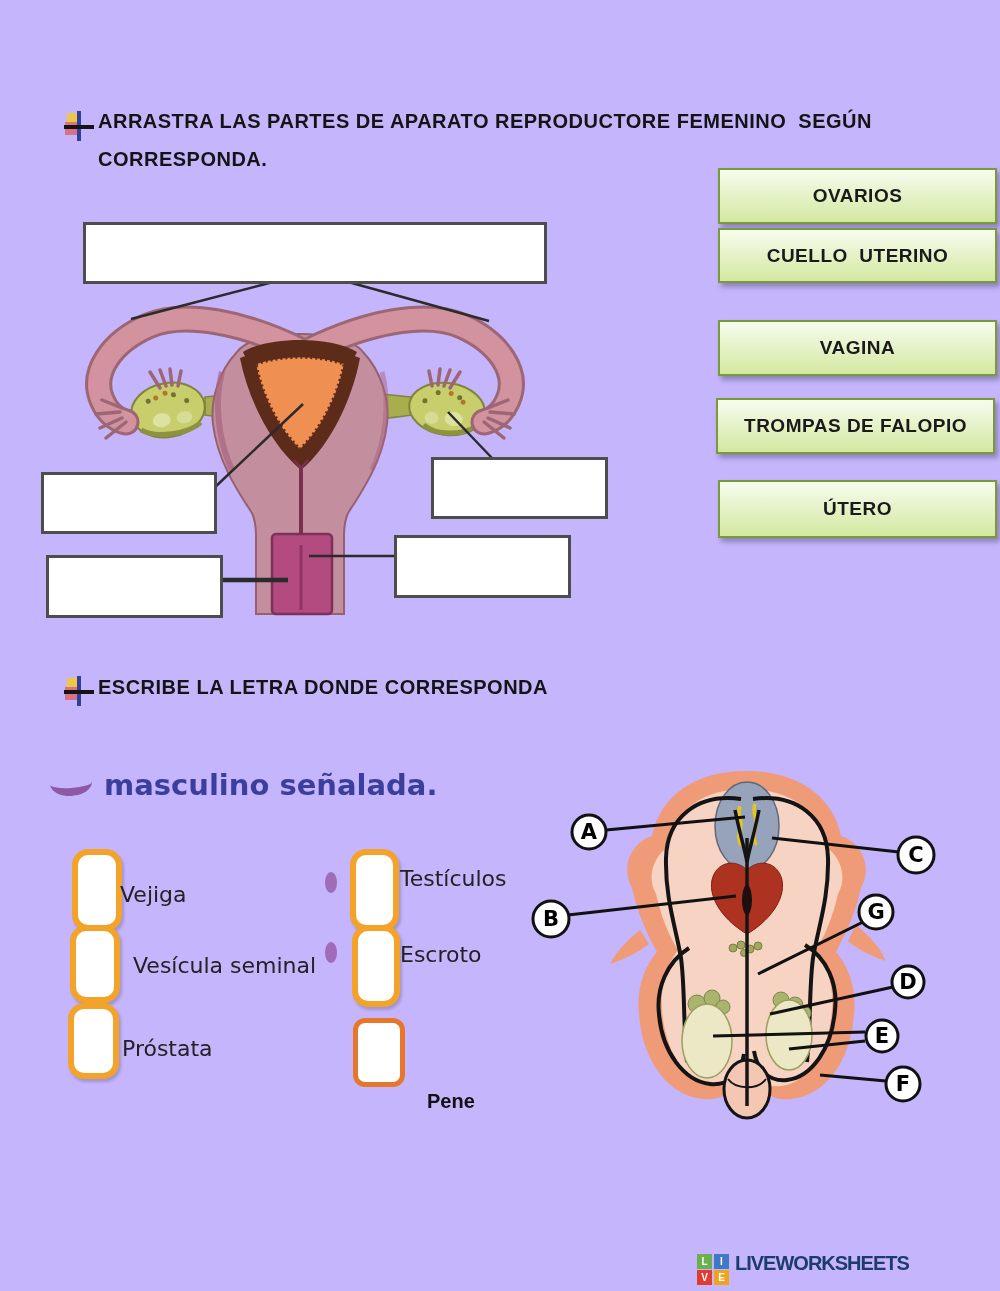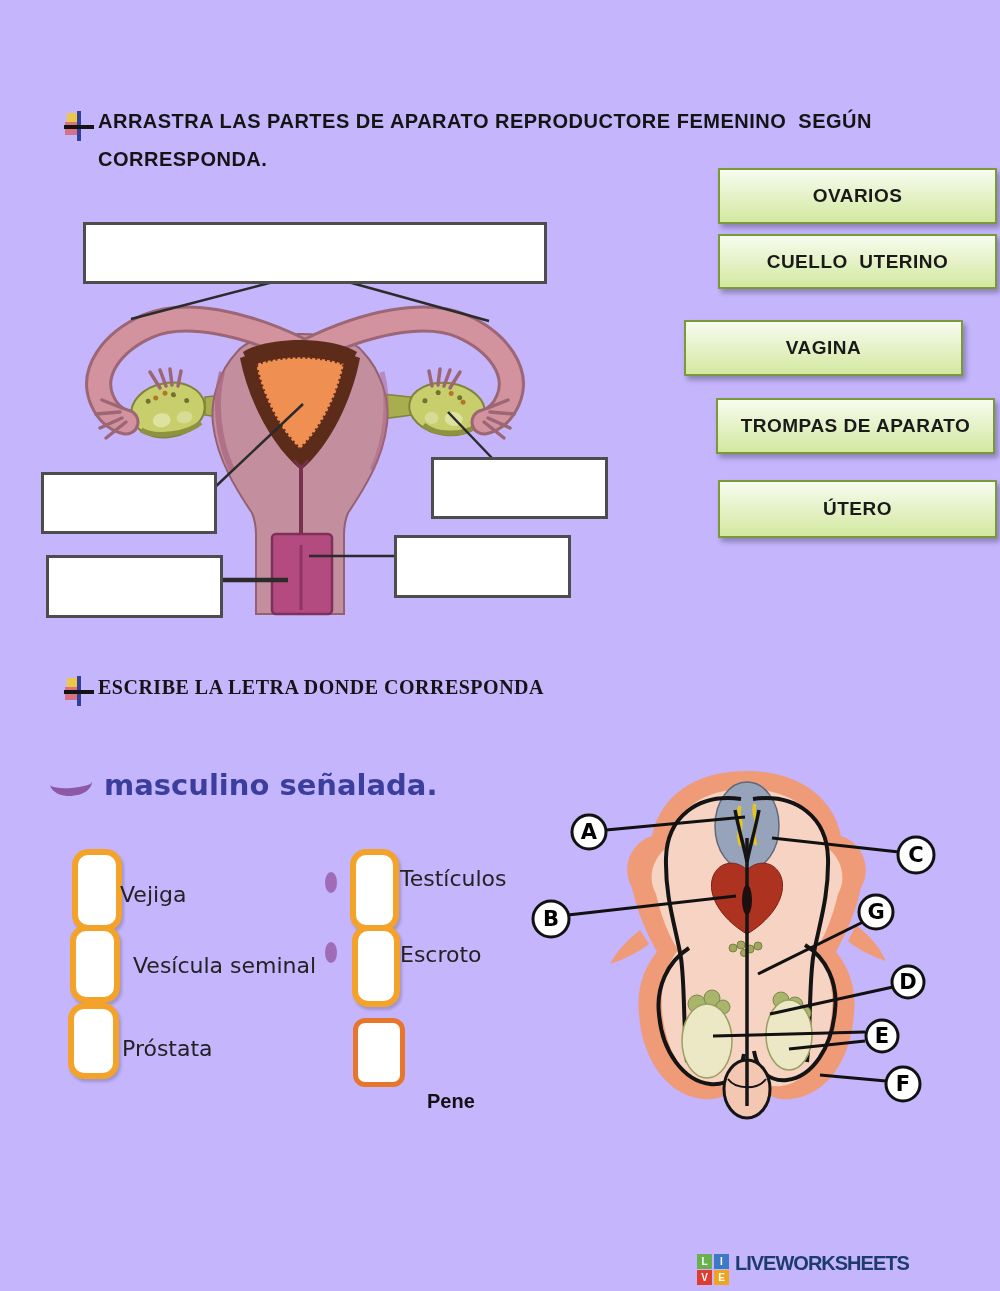--- a/index.html
+++ b/index.html
@@ -48,23 +48,23 @@
   <div class="crossicon" style="left:64px;top:111px;">
     <div class="sq-y"></div>
       <div class="sq-r"></div>
       <div class="vbar"></div>
       <div class="hbar"></div>
   </div>
   <div class="heading" style="left:98px;top:110px;">ARRASTRA LAS PARTES DE APARATO REPRODUCTORE FEMENINO  SEGÚN</div>
   <div class="heading" style="left:98px;top:148px;">CORRESPONDA.</div>
 
   <div class="greenbtn" style="left:678px;top:168px;">OVARIOS</div>
-  <div class="greenbtn" style="left:678px;top:234px;height:51px;">CUELLO  UTERINO</div>
-  <div class="greenbtn" style="left:644px;top:320px;">VAGINA</div>
-  <div class="greenbtn" style="left:676px;top:398px;">TROMPAS DE APARATO</div>
+  <div class="greenbtn" style="left:678px;top:228px;height:51px;">CUELLO  UTERINO</div>
+  <div class="greenbtn" style="left:678px;top:320px;">VAGINA</div>
+  <div class="greenbtn" style="left:676px;top:398px;">TROMPAS DE FALOPIO</div>
   <div class="greenbtn" style="left:678px;top:480px;height:54px;">ÚTERO</div>
 
   <svg class="abs" style="left:30px;top:205px;" width="630" height="440" viewBox="30 205 630 440">
 
     <path d="M 205 397 C 225 395 235 393 252 393 L 252 420 C 235 420 225 418 205 415 Z" fill="#a8ad4e" stroke="#80853c" stroke-width="1.5"></path>
     <path d="M 412 397 C 392 395 378 393 356 393 L 356 420 C 378 420 392 418 412 415 Z" fill="#a8ad4e" stroke="#80853c" stroke-width="1.5"></path>
 
     <g transform="rotate(-10 168 410)">
       <ellipse cx="168" cy="410" rx="37" ry="27" fill="#c9ce6d" stroke="#7f8438" stroke-width="2"></ellipse>
       <ellipse cx="160" cy="419" rx="9" ry="7" fill="#dde2a0"></ellipse>
@@ -147,21 +147,21 @@
   <div class="ansbox" style="left:431px;top:457px;width:171px;height:56px;"></div>
   <div class="ansbox" style="left:46px;top:555px;width:171px;height:57px;"></div>
   <div class="ansbox" style="left:394px;top:535px;width:171px;height:57px;"></div>
 
   <div class="crossicon" style="left:64px;top:676px;">
     <div class="sq-y"></div>
       <div class="sq-r"></div>
       <div class="vbar"></div>
       <div class="hbar"></div>
   </div>
-  <div class="heading" style="left:98px;top:676px;font-family:Liberation Serif, serif;">ESCRIBE LA LETRA DONDE CORRESPONDA</div>
+  <div class="heading" style="left:98px;top:676px;">ESCRIBE LA LETRA DONDE CORRESPONDA</div>
 
   <div class="swoosh" style="left:50px;top:770px;"></div>
   <div class="subtitle" style="left:104px;top:768px;">masculino señalada.</div>
 
   <div class="obox" style="left:72px;top:849px;width:38px;height:70px;"></div>
   <div class="hlabel" style="left:120px;top:882px;">Vejiga</div>
   <div class="obox" style="left:70px;top:925px;width:38px;height:66px;"></div>
   <div class="hlabel" style="left:120px;top:953px;padding-left:13px;">Vesícula seminal</div>
   <div class="obox" style="left:68px;top:1003px;width:39px;height:64px;"></div>
   <div class="hlabel" style="left:122px;top:1036px;">Próstata</div>

